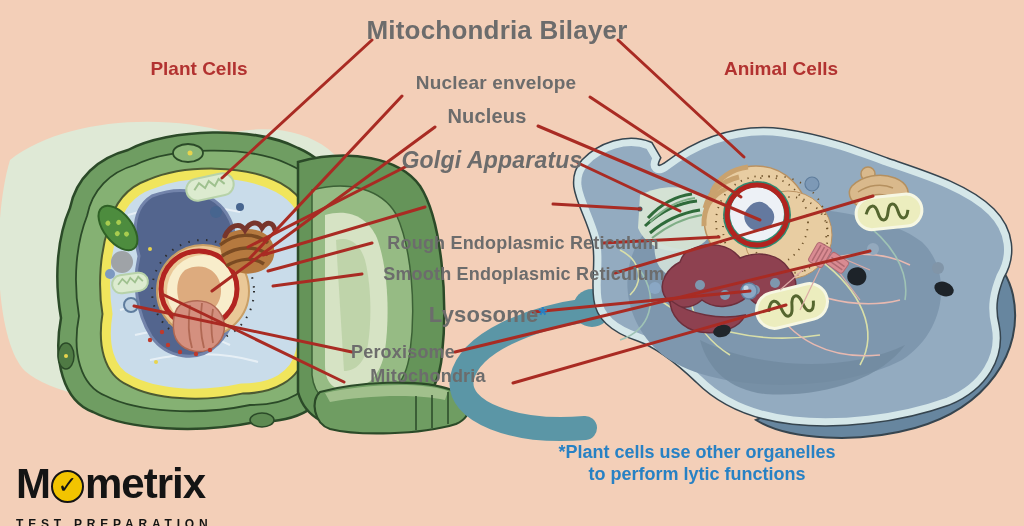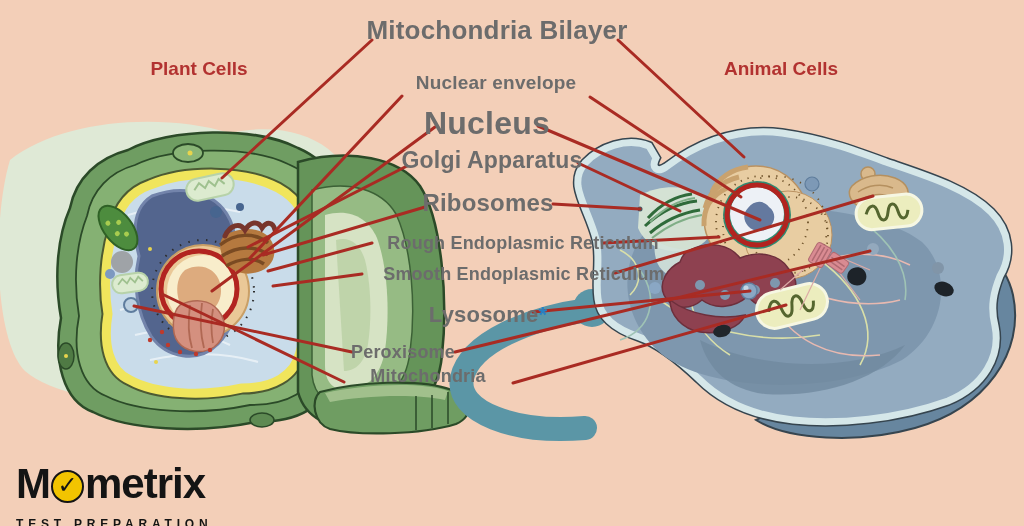--- a/index.html
+++ b/index.html
@@ -15,22 +15,22 @@
             text-align:center;color:#2781c4;font-weight:700;font-size:18px;
             line-height:22px;z-index:3;white-space:nowrap;}
   #logo{position:absolute;left:16px;top:464px;z-index:3;color:#141414;}
   #logo .row{display:flex;align-items:center;}
   #logo .word{font-size:42px;font-weight:800;letter-spacing:-1px;line-height:40px;}
   #logo .check-circle{width:29px;height:29px;border-radius:50%;background:#f2c400;
         border:2.5px solid #141414;display:flex;align-items:center;justify-content:center;
         margin:4px 1px 0 1px;}
   #logo .check-circle span{font-size:24px;font-weight:900;line-height:1;transform:translateY(-1px);}
   #logo .tagline{font-size:12px;font-weight:700;letter-spacing:4.8px;margin-top:13px;}
-  .l-pb{font-size:26px;} .l-ne{font-size:19px;} .l-nu{font-size:32px;}
-  .l-ga{font-size:23px;} .l-ri{font-size:24px;} .l-er{font-size:18px;margin-left:35px;}
+  .l-pb{font-size:26px;} .l-ne{font-size:19px;} .l-nu{font-size:20px;}
+  .l-ga{font-size:23px;font-style:italic;} .l-ri{font-size:24px;} .l-er{font-size:18px;margin-left:35px;}
   .l-ly{font-size:22px;} .l-px{font-size:18px;} .l-mi{font-size:18px;}
 </style>
 </head>
 <body>
 
 <div id="stage">
 
 <svg id="art" width="1024" height="526" viewBox="0 0 1024 526">
   <defs>
     <path id="abody" d="M585,163 C600,147 627,137 649,146 L656,158 C651,168 657,173 666,167 C702,140 742,128 782,133 C824,139 856,151 886,162 C924,175 967,188 991,212 C1010,231 1012,256 1000,276 C994,291 990,306 995,326 C1001,356 984,386 948,401 C898,419 838,425 793,420 C748,415 719,399 699,379 C679,360 659,344 639,337 C615,329 600,317 598,299 C595,279 601,259 596,239 C591,219 580,201 578,186 C577,175 580,170 585,163 Z"></path>
@@ -266,27 +266,30 @@
   </g>
 </svg>
 
   <div class="title" style="left:199px;top:58px">Plant Cells</div>
   <div class="title" style="left:781px;top:58px">Animal Cells</div>
 
   <div class="lbl l-pb" style="left:497px;top:15px">Mitochondria Bilayer</div>
   <div class="lbl l-ne" style="left:496px;top:72px">Nuclear envelope</div>
   <div class="lbl l-nu" style="left:487px;top:105px">Nucleus</div>
   <div class="lbl l-ga" style="left:492px;top:147px">Golgi Apparatus</div>
-  <div class="lbl l-ri" style="left:488px;top:189px">Ribosomes</div>
   <div class="lbl l-er" style="left:488px;top:233px">Rough Endoplasmic Reticulum</div>
   <div class="lbl l-er" style="left:489px;top:264px">Smooth Endoplasmic Reticulum</div>
   <div class="lbl l-ly" style="left:488px;top:302px"><span>Lysosome</span><span class="ast">*</span></div>
   <div class="lbl l-px" style="left:403px;top:342px">Peroxisome</div>
   <div class="lbl l-mi" style="left:428px;top:366px">Mitochondria</div>
 
+  <div id="footnote">
+    <div>*Plant cells use other organelles</div>
+    <div>to perform lytic functions</div>
+  </div>
 
   <div id="logo">
     <div class="row">
       <span class="word">M</span>
       <span class="check-circle">
           <span>✓</span>
         </span>
       <span class="word">metrix</span>
     </div>
     <div class="tagline">TEST  PREPARATION</div>

